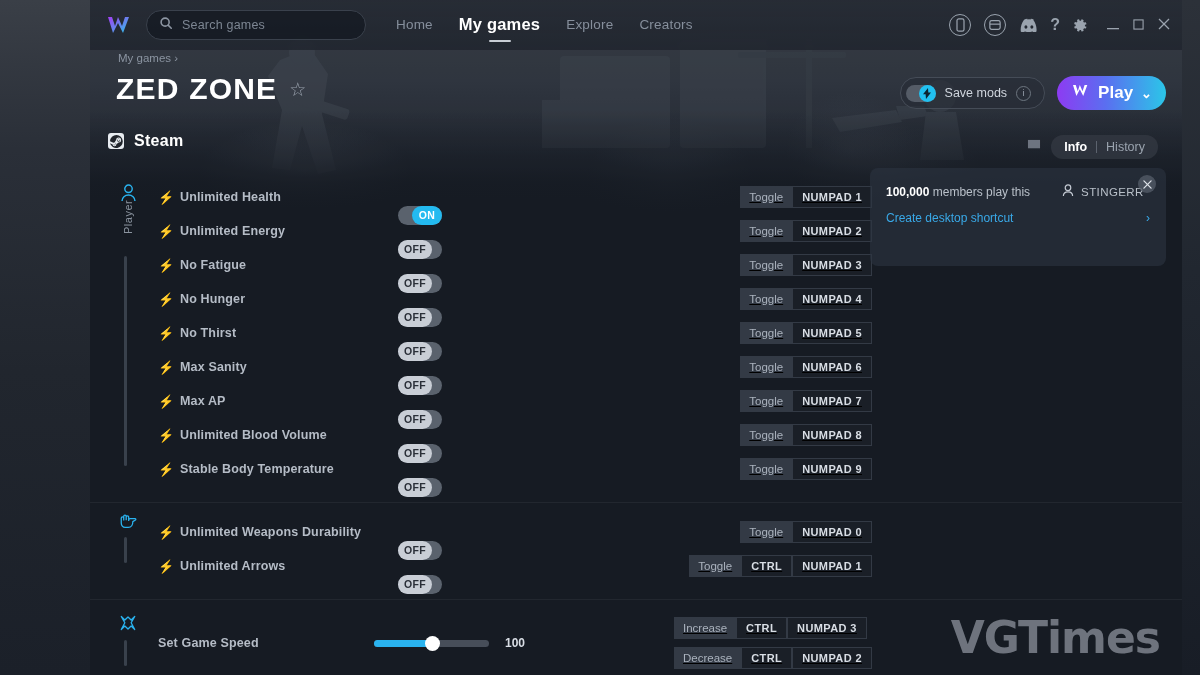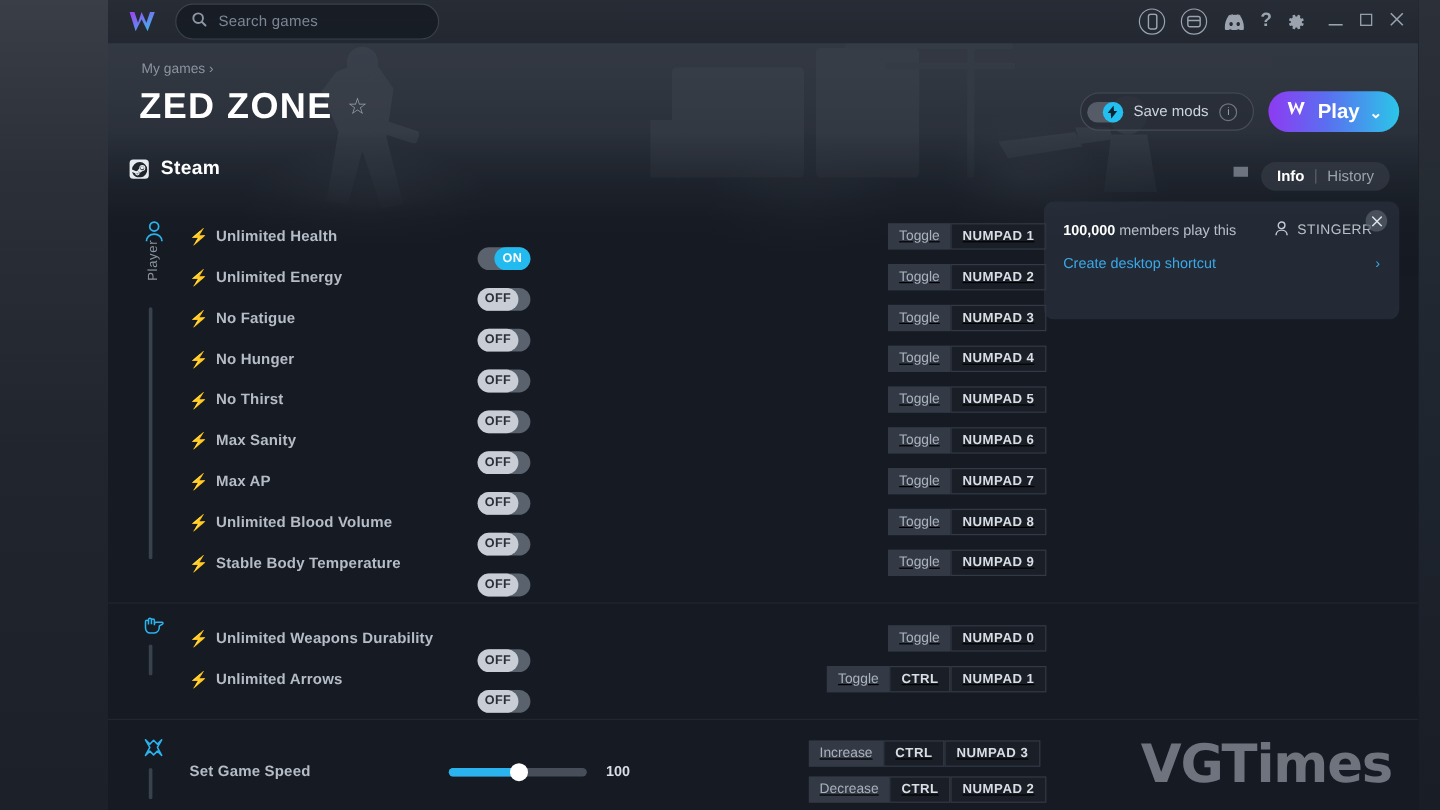--- a/index.html
+++ b/index.html
@@ -42,21 +42,21 @@
   }
   .hero-art::after {
     content: "";
     position: absolute; left:0; bottom:0; width:100%; height: 120px;
     background: linear-gradient(180deg, rgba(22,27,35,0) 0%, rgba(22,27,35,0.85) 60%, #161b23 100%);
   }
   .hero-figs { position:absolute; left:0; top:0; width:1092px; height:230px; opacity:.5; }
 
   
   .topbar {
-    position: absolute; left: 0; top: 0; width: 1092px; height: 36px;
+    position: absolute; left: 0; top: 0; width: 1092px; height: 50px;
     display: flex; align-items: center;
     background: linear-gradient(180deg, rgba(38,43,52,0.92), rgba(32,37,46,0.86));
     backdrop-filter: blur(2px);
     z-index: 20;
   }
   .wm-logo {
     width: 30px; height: 26px; margin-left: 14px; margin-right: 12px;
     display:flex; align-items:center; justify-content:center;
   }
   .search {
@@ -243,20 +243,26 @@
       <div class="search">
         <span>
           <svg width="14" height="14" viewBox="0 0 16 16" fill="none" stroke="#8d96a3" stroke-width="1.8">
             <circle cx="7" cy="7" r="4.6"></circle>
               <line x1="10.4" y1="10.4" x2="14" y2="14" stroke-linecap="round"></line>
           </svg>
         </span>
         <span class="ph">Search games</span>
       </div>
 
+      <div class="nav">
+        <div class="nav-item">Home</div>
+        <div class="nav-item active">My games</div>
+        <div class="nav-item">Explore</div>
+        <div class="nav-item">Creators</div>
+      </div>
 
       <div class="topright">
         <span class="circ-ic">
           <svg width="9" height="14" viewBox="0 0 10 16" fill="none" stroke="#9aa3ae" stroke-width="1.4">
             <rect x="1" y="1" width="8" height="14" rx="2"></rect>
           </svg>
         </span>
         <span class="circ-ic">
           <svg width="12" height="12" viewBox="0 0 14 14" fill="none" stroke="#9aa3ae" stroke-width="1.4">
             <rect x="1" y="2" width="12" height="10" rx="2"></rect>

